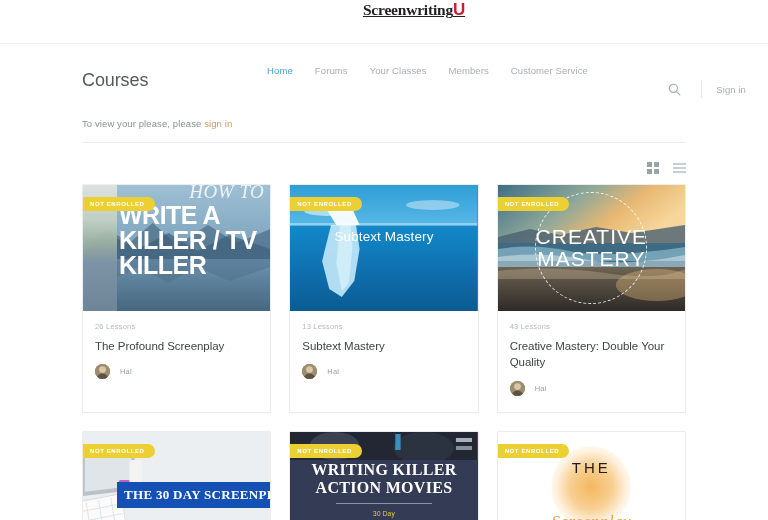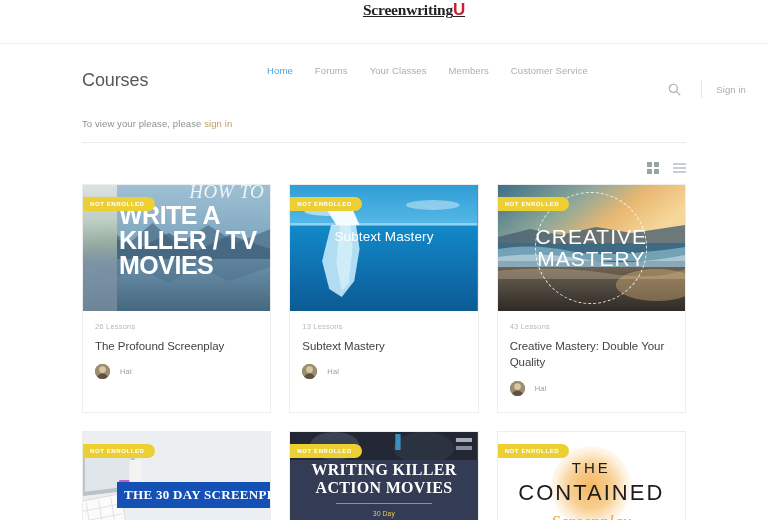--- a/index.html
+++ b/index.html
@@ -381,21 +381,21 @@
             <path d="M0 66 L34 52 L62 64 L96 48 L128 66 L164 50 L210 64 L210 78 L0 78 Z" fill="#3f5f79" opacity=".7"></path>
             <rect y="74" width="210" height="52" fill="url(#g1water)"></rect>
             <path d="M0 80 L34 94 L62 82 L96 98 L128 82 L164 96 L210 82 L210 74 L0 74 Z" fill="#4d6f89" opacity=".45"></path>
           </svg>
         </div>
         <div class="t1-left-strip"></div>
         <div class="t1-howto">HOW TO</div>
         <div class="t1-main">
           <div>WRITE A</div>
           <div>KILLER / TV</div>
-          <div>MOVIES</div>
+          <div>KILLER</div>
         </div>
         <div class="badge">NOT ENROLLED</div>
       </div>
       <div class="card-body">
         <div class="lessons">26 Lessons</div>
         <div class="card-title">The Profound Screenplay</div>
         <div class="author">
           <div class="avatar">
             <svg viewBox="0 0 15 15">
                 <rect width="15" height="15" fill="#9c8d70"></rect>
@@ -560,20 +560,19 @@
           </div>
         </div>
         <div class="badge">NOT ENROLLED</div>
       </div>
     </div>
 
     <div class="card">
       <div class="thumb t6">
         <div class="t6-glow"></div>
         <div class="t6-the">THE</div>
-        <div class="t6-contained">CONTAINED</div>
         <div class="t6-screenplay">Screenplay</div>
         <div class="badge">NOT ENROLLED</div>
       </div>
     </div>
 
   </div>
 </div>
 
 </body></html>

